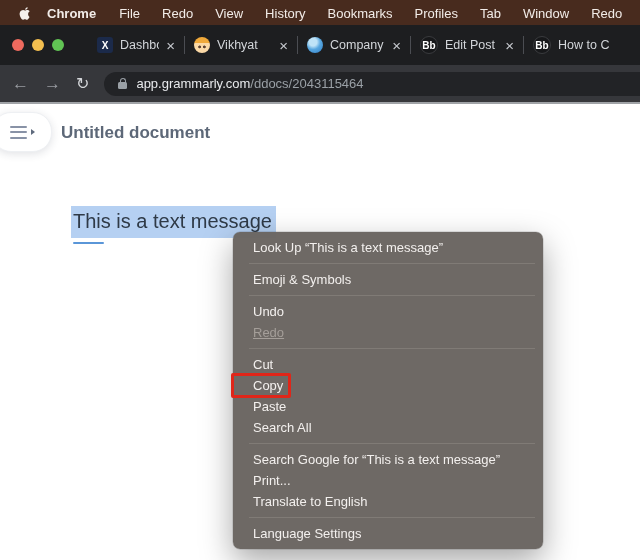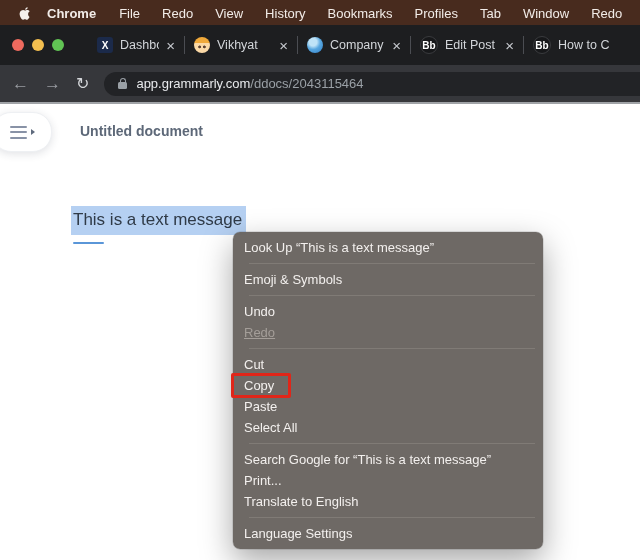--- a/index.html
+++ b/index.html
@@ -54,32 +54,32 @@
 
   
   .content { position: absolute; top: 104px; left: 0; right: 0; bottom: 0; background: #fff; }
   .menu-pill { position: absolute; left: -8px; top: 8px; width: 58px; height: 38px; background: #fff;
     border: 1px solid #eef0f3; border-radius: 19px; box-shadow: 0 2px 8px rgba(40,50,70,.14);
     display: flex; align-items: center; justify-content: center; gap: 4px; }
   .hamburger { width: 17px; display: flex; flex-direction: column; gap: 3.5px; }
   .hamburger i { height: 2px; background: #8892a6; border-radius: 1px; }
   .caret { width: 0; height: 0; border-left: 4px solid #5f6a7d; border-top: 3.5px solid rgba(0,0,0,0);
     border-bottom: 3.5px solid rgba(0,0,0,0); }
-  .doc-title { position: absolute; left: 80px; top: 19px; font-size: 14px; font-weight: 700; color: #5d6878; }
-  .doc-line { position: absolute; left: 71px; top: 106px; font-size: 17px; color: #2f3a47; white-space: nowrap; }
+  .doc-title { position: absolute; left: 61px; top: 19px; font-size: 17px; font-weight: 700; color: #5d6878; }
+  .doc-line { position: absolute; left: 71px; top: 106px; font-size: 20px; color: #2f3a47; white-space: nowrap; }
   .sel { background: #b5d0f2; padding: 4px 4px 6px 2px; }
   .gram-underline { position: absolute; left: 73px; top: 138px; width: 31px; height: 2px;
     background: #5a96d8; border-radius: 1px; }
 
   
   .ctx-menu { position: absolute; left: 233px; top: 128px; width: 310px; box-sizing: border-box;
     background: rgba(105,100,96,.97); border-radius: 7px; padding: 5px 0;
     box-shadow: 0 12px 32px rgba(0,0,0,.35), 0 0 0 .5px rgba(0,0,0,.2);
     color: #f3f0ee; font-size: 13px; }
-  .ctx-item { height: 21px; line-height: 21px; padding-left: 11px; position: relative; white-space: nowrap; }
+  .ctx-item { height: 21px; line-height: 21px; padding-left: 20px; position: relative; white-space: nowrap; }
   .ctx-item.disabled { color: #a49e99; text-decoration: underline; }
   .ctx-sep { height: 1px; background: #807b76; margin: 5px 8px 5px 16px; }
   .red-box { position: absolute; left: -2px; top: -2px; width: 60px; height: 25px; box-sizing: border-box;
     border: 3px solid #e02619; border-radius: 2px; pointer-events: none; }
 </style>
 </head>
 <body>
 
 <div class="screen">
 
@@ -171,21 +171,21 @@
         <div class="ctx-item">Look Up “This is a text message”</div>
         <div class="ctx-sep"></div>
         <div class="ctx-item">Emoji &amp; Symbols</div>
         <div class="ctx-sep"></div>
         <div class="ctx-item">Undo</div>
         <div class="ctx-item disabled">Redo</div>
         <div class="ctx-sep"></div>
         <div class="ctx-item">Cut</div>
         <div class="ctx-item">Copy<div class="red-box"></div></div>
         <div class="ctx-item">Paste</div>
-        <div class="ctx-item">Select All</div>
+        <div class="ctx-item">Search All</div>
         <div class="ctx-sep"></div>
         <div class="ctx-item">Search Google for “This is a text message”</div>
         <div class="ctx-item">Print...</div>
         <div class="ctx-item">Translate to English</div>
         <div class="ctx-sep"></div>
         <div class="ctx-item">Language Settings</div>
       </div>
   </div>
 
 </div>

